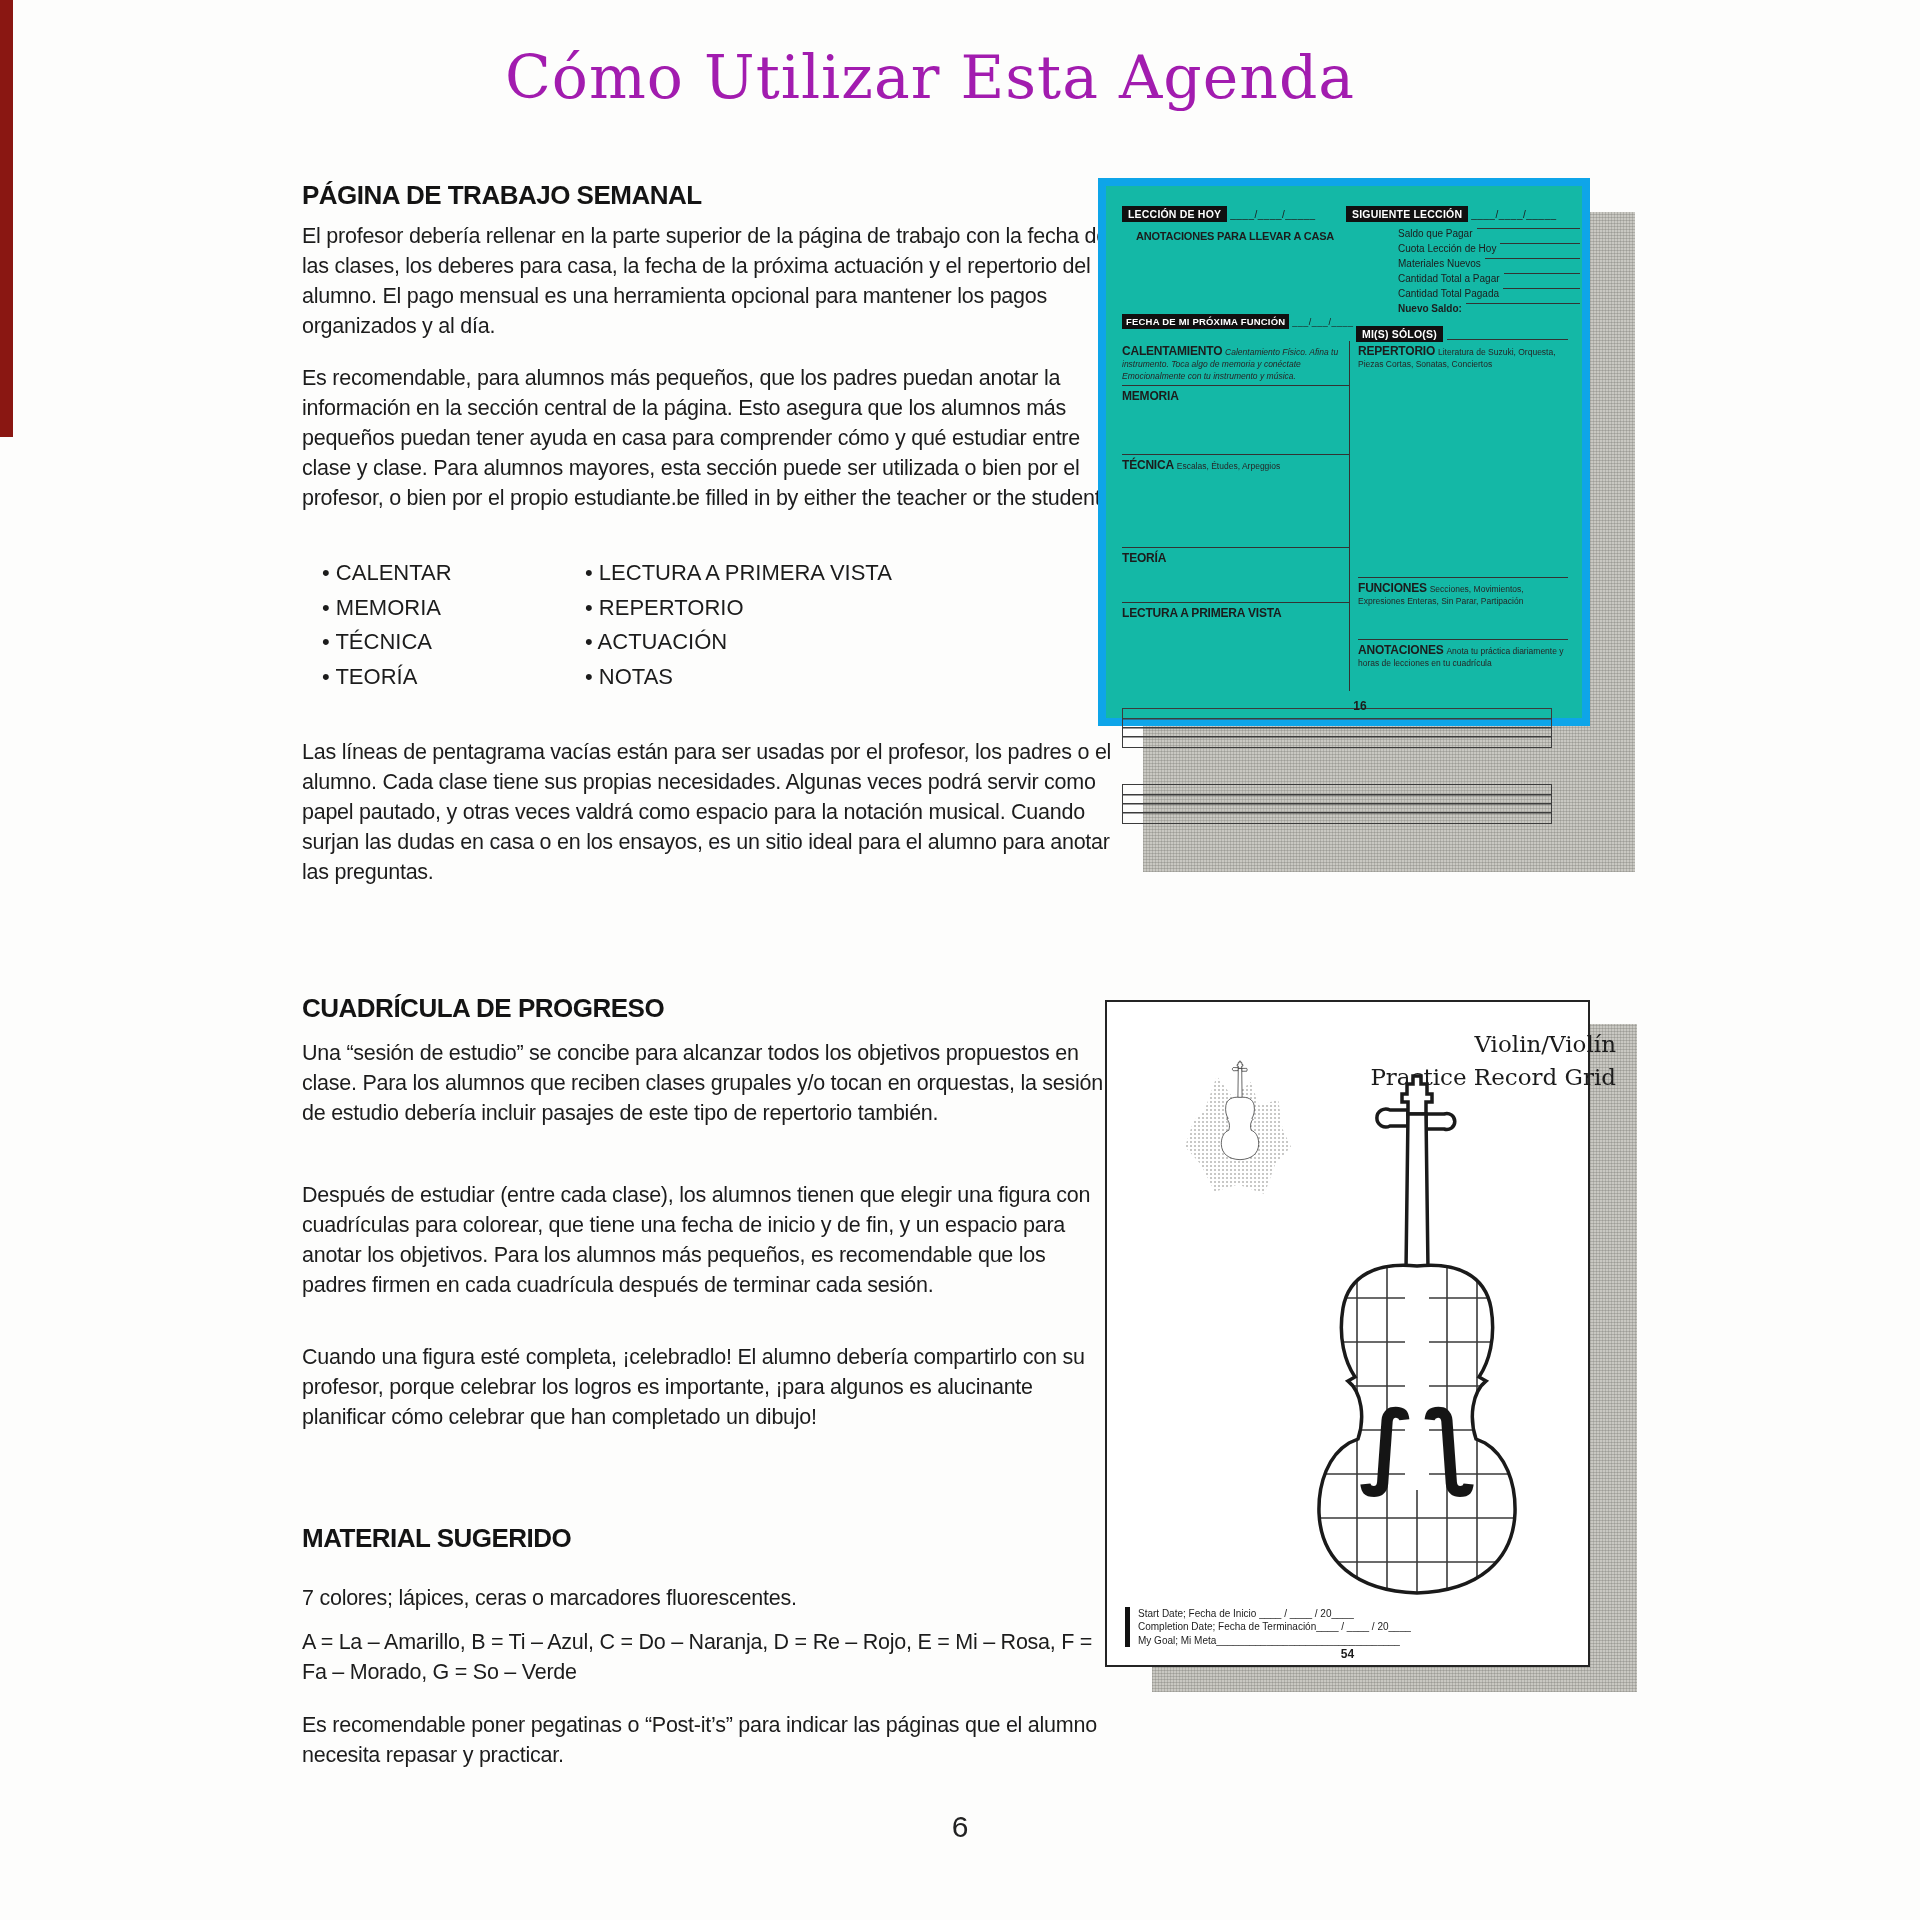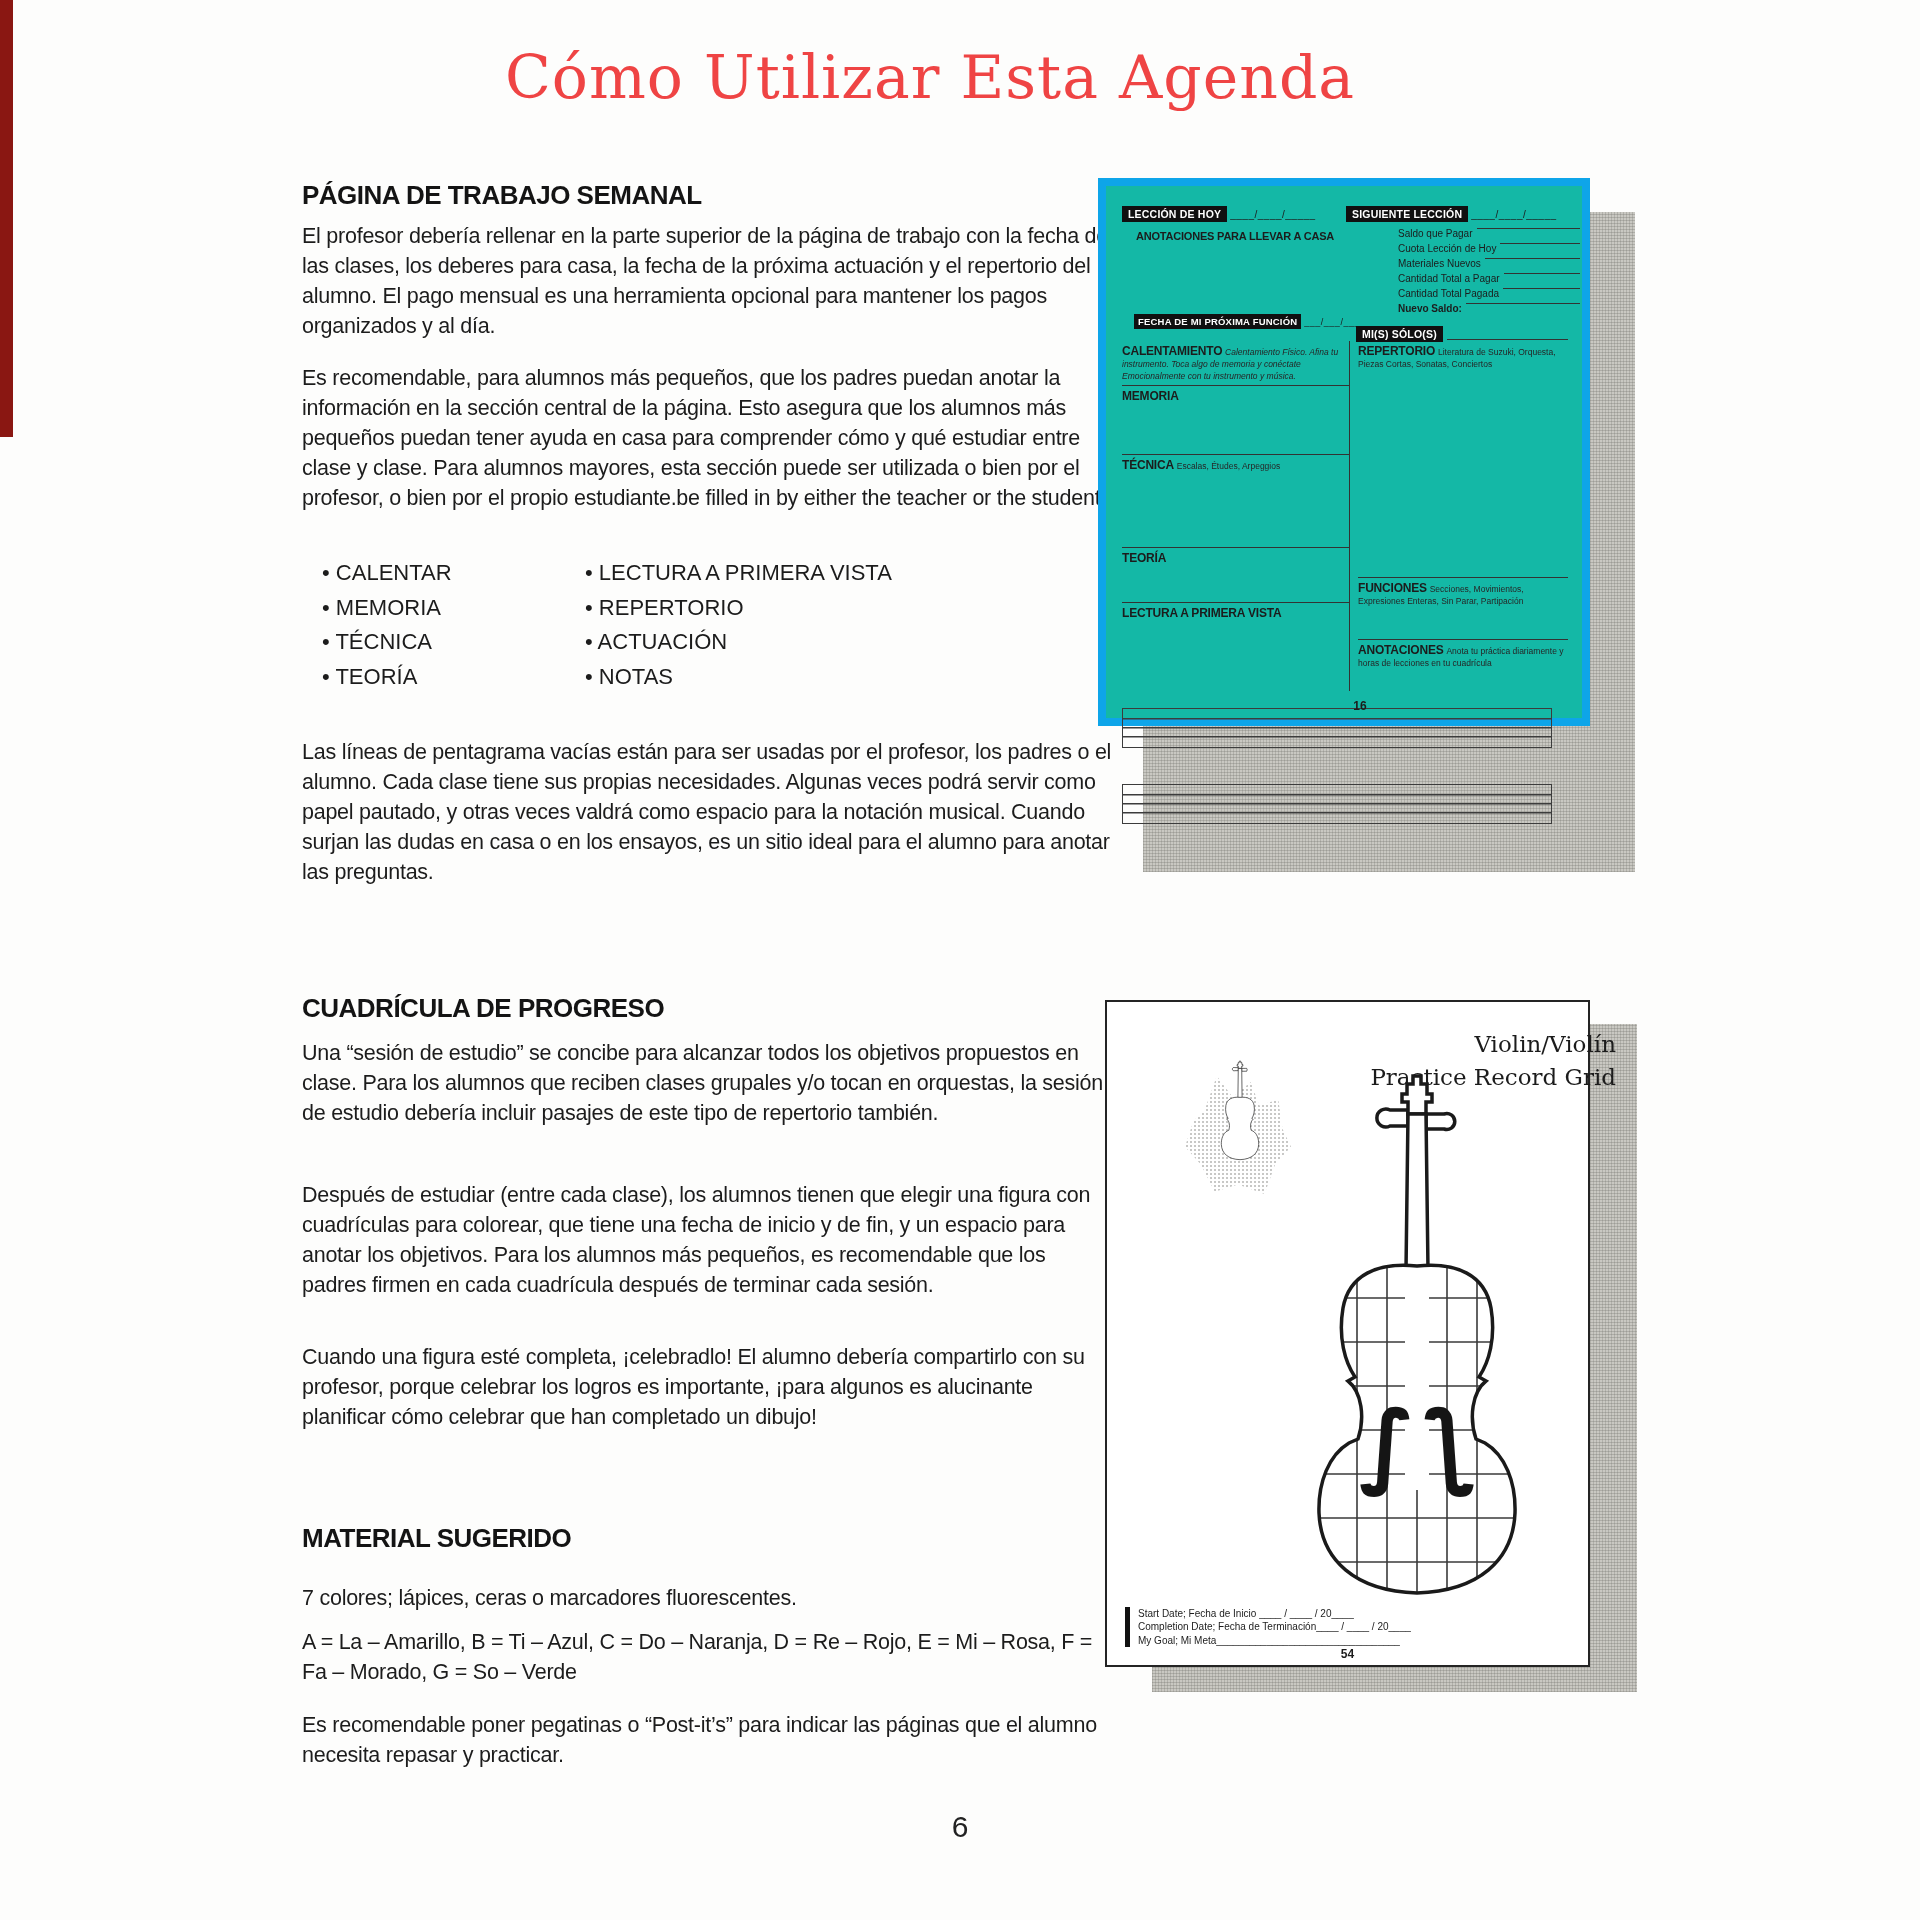--- a/index.html
+++ b/index.html
@@ -4,21 +4,21 @@
 <style>
   html,body{margin:0;padding:0;background:#ffffff;}
   .canvas{position:relative;width:1920px;height:1920px;background:#fdfdfc;overflow:hidden;
           font-family:"Liberation Sans",sans-serif;color:#1c1c1c;}
 
   
   .red-stripe{position:absolute;left:0;top:0;width:13px;height:437px;background:#8a1712;}
 
   
   .main-title{position:absolute;left:0;top:42px;width:1860px;margin:0;text-align:center;
-    font-family:"DejaVu Serif",serif;font-weight:500;font-size:60px;letter-spacing:1px;color:#ef4444;}
+    font-family:"DejaVu Serif",serif;font-weight:500;font-size:60px;letter-spacing:1px;color:#a21caf;}
   .sec-heading{position:absolute;left:302px;margin:0;font-size:26px;font-weight:bold;letter-spacing:-0.5px;color:#141414;}
   .para{position:absolute;left:302px;width:810px;margin:0;font-size:21.5px;line-height:30px;letter-spacing:-0.25px;}
 
   .bullets{position:absolute;left:322px;top:556px;display:flex;}
   .bullets ul{list-style:none;margin:0;padding:0;font-size:22px;line-height:34.5px;}
   .bullets ul:first-child{width:263px;}
   .bullets li::before{content:"• ";}
 
   .folio{position:absolute;top:1810px;left:0;width:1920px;text-align:center;font-size:30px;color:#222;}
 
@@ -36,21 +36,21 @@
   .bar{display:inline-block;background:#101010;color:#fff;font-weight:bold;font-size:10.5px;
        padding:2px 6px;letter-spacing:.2px;white-space:nowrap;}
   .blank{font-size:10px;letter-spacing:.5px;white-space:nowrap;padding-left:3px;padding-top:3px;}
   .r1{position:absolute;top:20px;left:16px;right:12px;display:flex;}
   .r1 .half{width:50%;display:flex;}
   .casa{position:absolute;top:44px;left:16px;width:226px;text-align:center;font-weight:bold;font-size:11px;letter-spacing:-0.2px;}
   .pays{position:absolute;top:42px;left:292px;width:184px;font-size:10px;}
   .pay-row{display:flex;height:15px;align-items:flex-start;}
   .pay-row .fill{flex:1;border-bottom:1px solid #333;margin:0 2px 2px 4px;}
   .pay-row.bold span:first-child{font-weight:bold;}
-  .fecha-row{position:absolute;top:128px;left:16px;width:228px;display:flex;margin-left:12px;}
+  .fecha-row{position:absolute;top:128px;left:16px;width:228px;display:flex;}
   .fecha-row .bar{font-size:9.5px;padding:2px 4px;}
   .fecha-row .blank{font-size:9px;}
   .solos-row{position:absolute;top:140px;left:250px;right:14px;display:flex;}
   .solos-row .fill{flex:1;border-bottom:1px solid #333;margin:0 0 2px 4px;}
 
   .grid4{position:absolute;top:155px;left:16px;right:14px;height:350px;display:flex;}
   .gcol-l{width:228px;border-right:1.5px solid #333;box-sizing:border-box;}
   .gcol-r{flex:1;padding-left:8px;}
   .fsec{box-sizing:border-box;padding-top:3px;}
   .fsec .lab{font-weight:bold;font-size:12px;letter-spacing:-0.2px;}

